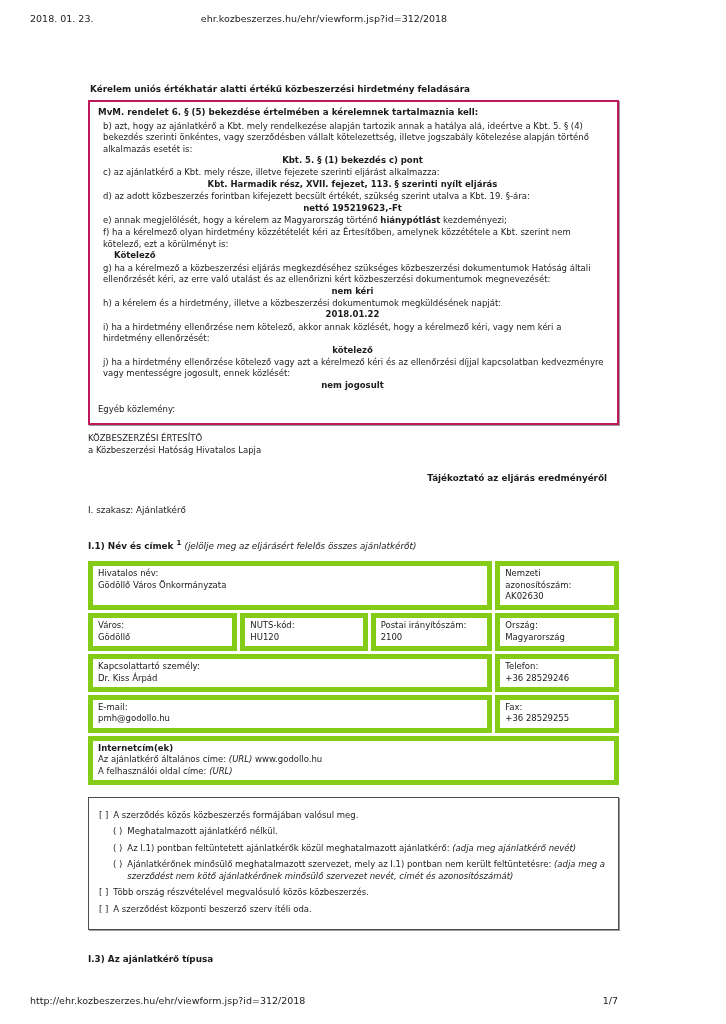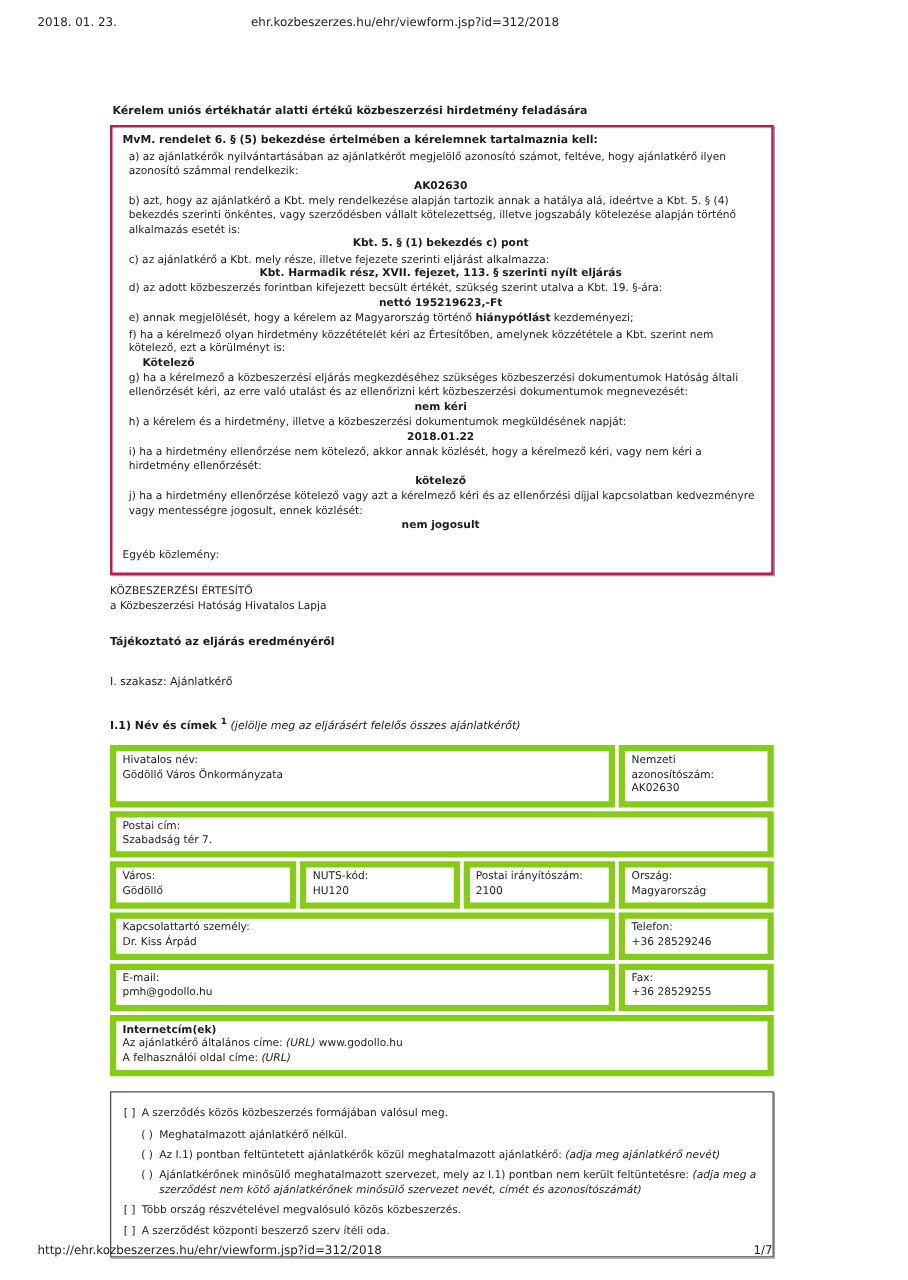--- a/index.html
+++ b/index.html
@@ -24,21 +24,21 @@
   .law-heading{font-weight:bold;font-size:8.7px;margin-bottom:2px;}
   .item{margin-top:1px;}
   .item-text{margin-left:5px;}
   .item-value{font-weight:bold;text-align:center;}
   .item-value.left{text-align:left;margin-left:16px;}
   .other-note{margin-top:13px;}
 
   .publisher{margin-top:8px;}
   .publisher div{margin-bottom:1px;}
 
-  .notice{margin-top:15px;font-weight:bold;font-size:8.8px;line-height:14px;padding-right:12px;}
+  .notice{margin-top:15px;text-align:right;font-weight:bold;font-size:8.8px;line-height:14px;padding-right:12px;}
 
   .sec-heading{margin-top:20px;font-weight:normal;font-size:8.8px;}
   .sub-heading{margin-top:24px;font-weight:bold;font-size:8.8px;}
   .sub-heading .note{font-weight:normal;font-style:italic;}
   sup{font-size:7px;line-height:0;}
 
   table.addr{border-collapse:separate;border-spacing:3px;width:calc(100% + 6px);margin:6px 0 0 -3px;}
   table.addr td{border:5px solid #84cc16;padding:2px 5px 3px;vertical-align:top;}
   .cell-label{}
   .cell-value{}
@@ -60,24 +60,20 @@
     <span class="hdr-url">ehr.kozbeszerzes.hu/ehr/viewform.jsp?id=312/2018</span>
   </div>
 
   <div class="content">
 
     <div class="doc-title">Kérelem uniós értékhatár alatti értékű közbeszerzési hirdetmény feladására</div>
 
     <div class="law-box">
       <div class="law-heading">MvM. rendelet 6. § (5) bekezdése értelmében a kérelemnek tartalmaznia kell:</div>
 
-      <div class="item">
-        <div class="item-text">a) az ajánlatkérők nyilvántartásában az ajánlatkérőt megjelölő azonosító számot, feltéve, hogy ajánlatkérő ilyen azonosító számmal rendelkezik:</div>
-        <div class="item-value">AK02630</div>
-      </div>
       <div class="item">
         <div class="item-text">b) azt, hogy az ajánlatkérő a Kbt. mely rendelkezése alapján tartozik annak a hatálya alá, ideértve a Kbt. 5. § (4) bekezdés szerinti önkéntes, vagy szerződésben vállalt kötelezettség, illetve jogszabály kötelezése alapján történő alkalmazás esetét is:</div>
         <div class="item-value">Kbt. 5. § (1) bekezdés c) pont</div>
       </div>
       <div class="item">
         <div class="item-text">c) az ajánlatkérő a Kbt. mely része, illetve fejezete szerinti eljárást alkalmazza:</div>
         <div class="item-value">Kbt. Harmadik rész, XVII. fejezet, 113. § szerinti nyílt eljárás</div>
       </div>
       <div class="item">
         <div class="item-text">d) az adott közbeszerzés forintban kifejezett becsült értékét, szükség szerint utalva a Kbt. 19. §-ára:</div>
@@ -135,26 +131,20 @@
         <td colspan="3">
           <div class="cell-label">Hivatalos név:</div>
           <div class="cell-value">Gödöllő Város Önkormányzata</div>
         </td>
         <td>
           <div class="cell-label">Nemzeti azonosítószám:</div>
           <div class="cell-value">AK02630</div>
         </td>
       </tr>
       <tr>
-        <td colspan="4">
-          <div class="cell-label">Postai cím:</div>
-          <div class="cell-value">Szabadság tér 7.</div>
-        </td>
-      </tr>
-      <tr>
         <td>
           <div class="cell-label">Város:</div>
           <div class="cell-value">Gödöllő</div>
         </td>
         <td>
           <div class="cell-label">NUTS-kód:</div>
           <div class="cell-value">HU120</div>
         </td>
         <td>
           <div class="cell-label">Postai irányítószám:</div>

